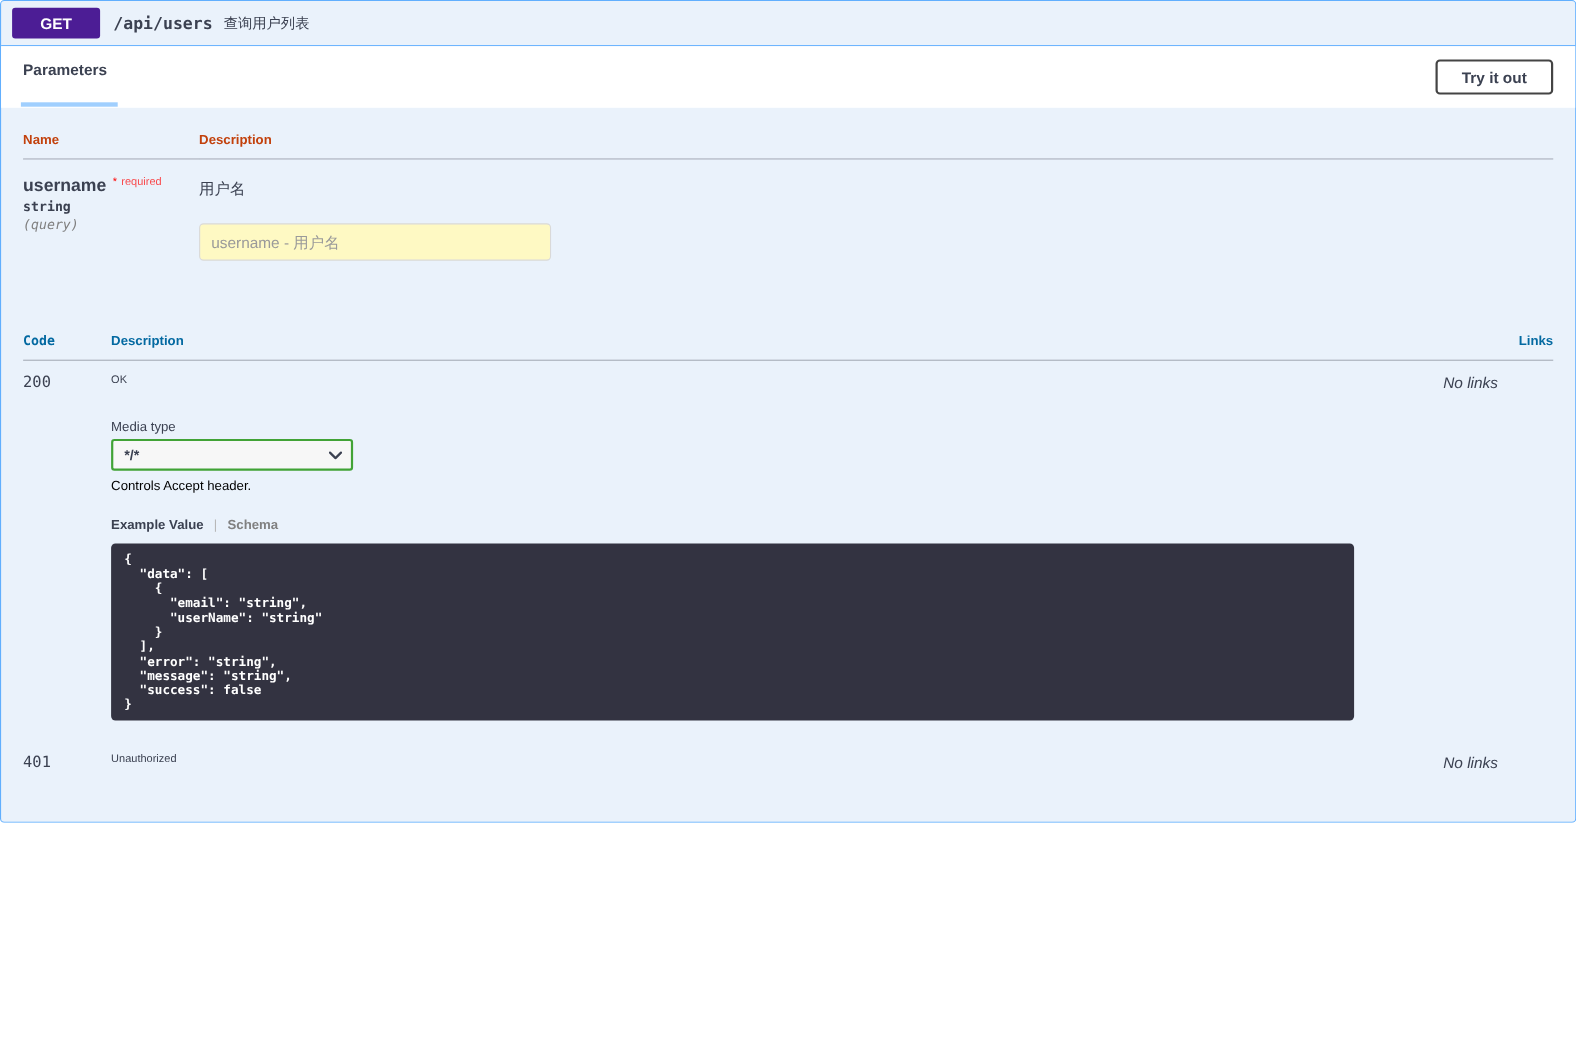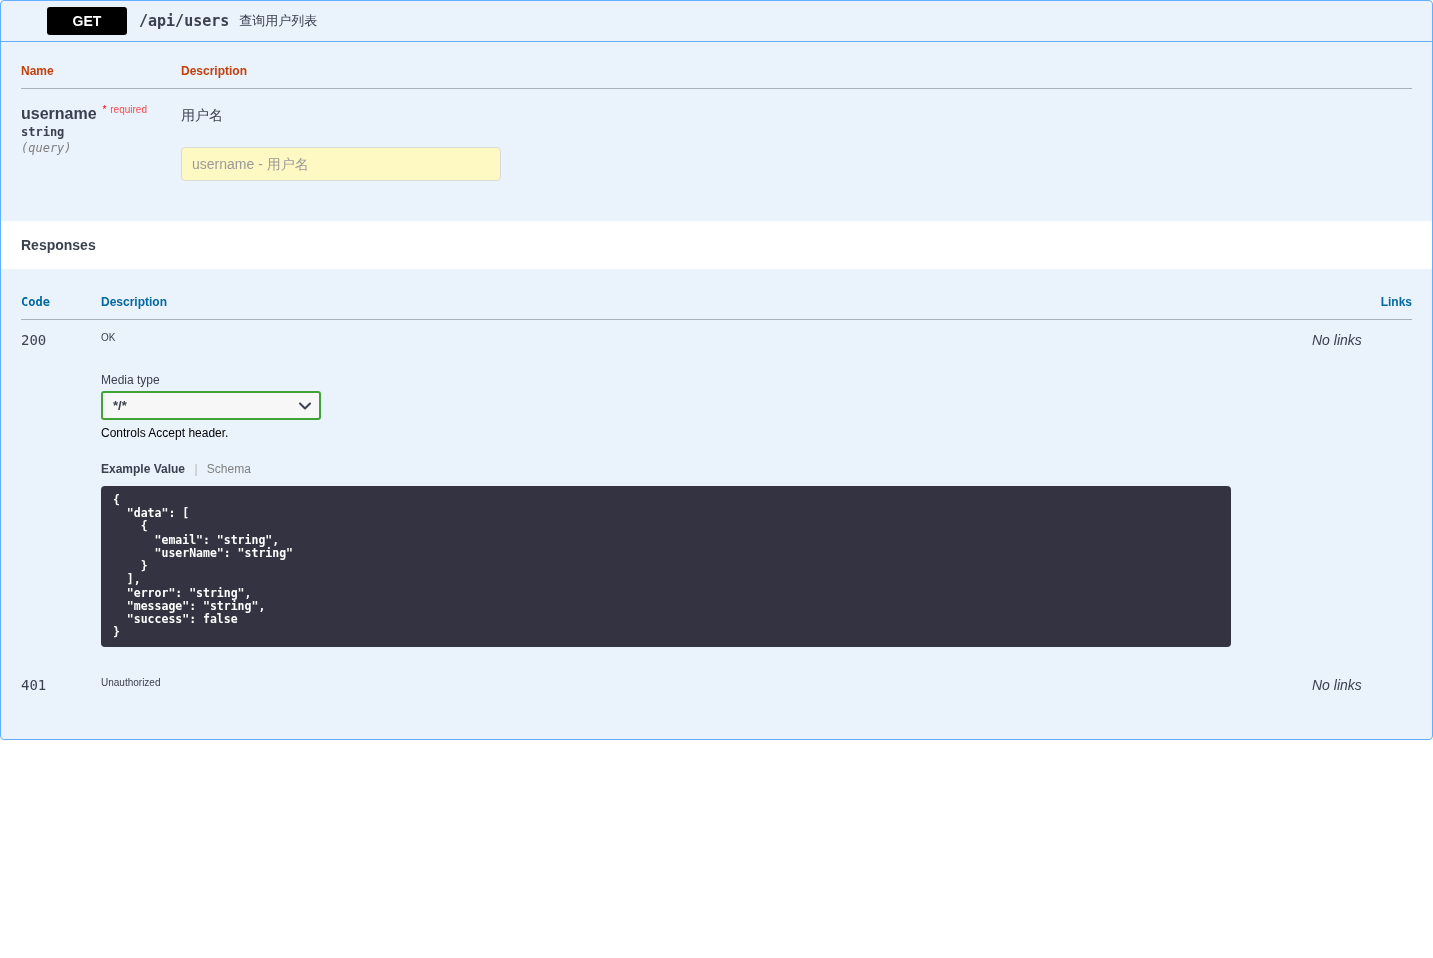--- a/index.html
+++ b/index.html
@@ -16,30 +16,29 @@
       margin: 0;
     }
     .opblock-summary {
       display: flex;
       align-items: center;
       padding: 6px 10px;
       cursor: pointer;
       border-bottom: 1px solid #61affe;
     }
     .method-badge {
-      background: #000000;
+      background: #4c1d95;
       color: #fff;
       font-weight: 700;
       font-size: 14px;
       padding: 6px 0;
       min-width: 80px;
       text-align: center;
       border-radius: 3px;
       font-family: sans-serif;
-      margin-left: 36px;
     }
     .summary-path {
       font-family: Consolas, Monaco, monospace;
       font-weight: 600;
       font-size: 15px;
       color: #3b4151;
       margin-left: 12px;
     }
     .summary-desc {
       font-size: 13px;
@@ -223,21 +222,21 @@
       font-weight: 700;
       color: #3b4151;
       cursor: pointer;
     }
     .tab-sep {
       color: #b8b8b8;
       margin: 0 6px;
     }
     .tab-inactive {
       color: #808080;
-      font-weight: 400;
+      font-weight: 700;
       cursor: pointer;
     }
     pre.codeblock {
       background: #333341;
       color: #fff;
       border-radius: 4px;
       padding: 8px 12px;
       margin-top: 10px;
       font-family: Consolas, Monaco, monospace;
       font-size: 11.5px;
@@ -253,20 +252,24 @@
 
 <div class="opblock">
 
   <div class="opblock-summary">
     <span class="method-badge">GET</span>
     <span class="summary-path">/api/users</span>
     <span class="summary-desc">查询用户列表</span>
   </div>
 
 
+  <div class="params-header">
+    <h4>Parameters</h4>
+    <button class="try-btn">Try it out</button>
+  </div>
 
   <div class="params-body">
     <table class="parameters">
       <thead>
         <tr>
           <th class="col-name">Name</th>
           <th>Description</th>
         </tr>
       </thead>
       <tbody>
@@ -282,23 +285,20 @@
           </td>
           <td>
             <div class="param-desc">用户名</div>
             <input type="text" class="param-input" placeholder="username - 用户名" style="">
           </td>
         </tr>
       </tbody>
     </table>
   </div>
 
-  <div class="responses-header">
-    <h4>Responses</h4>
-  </div>
 
   <div class="responses-body">
     <table class="responses">
       <thead>
         <tr>
           <th class="code-col">Code</th>
           <th>Description</th>
           <th class="links-col">Links</th>
         </tr>
       </thead>

